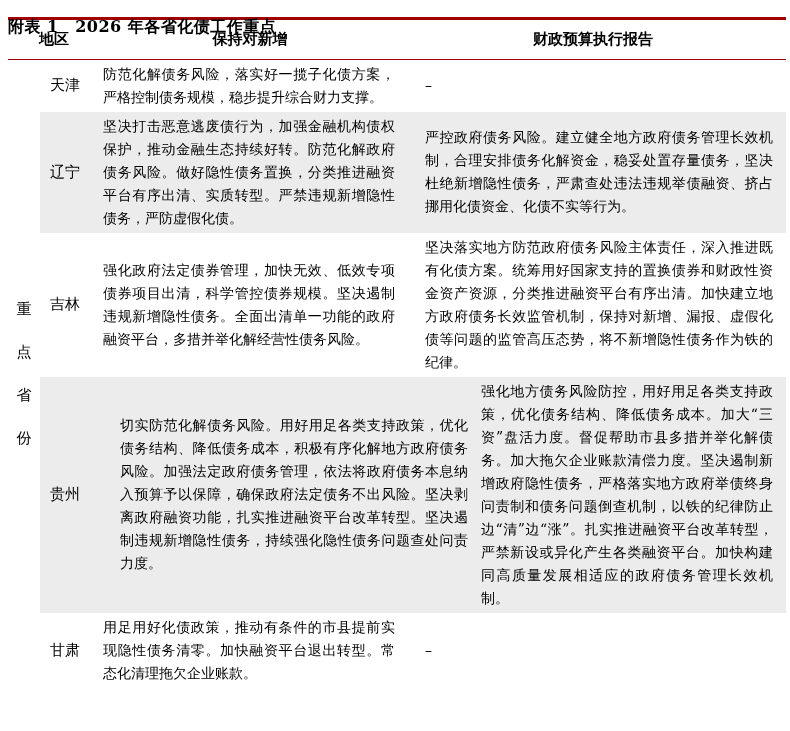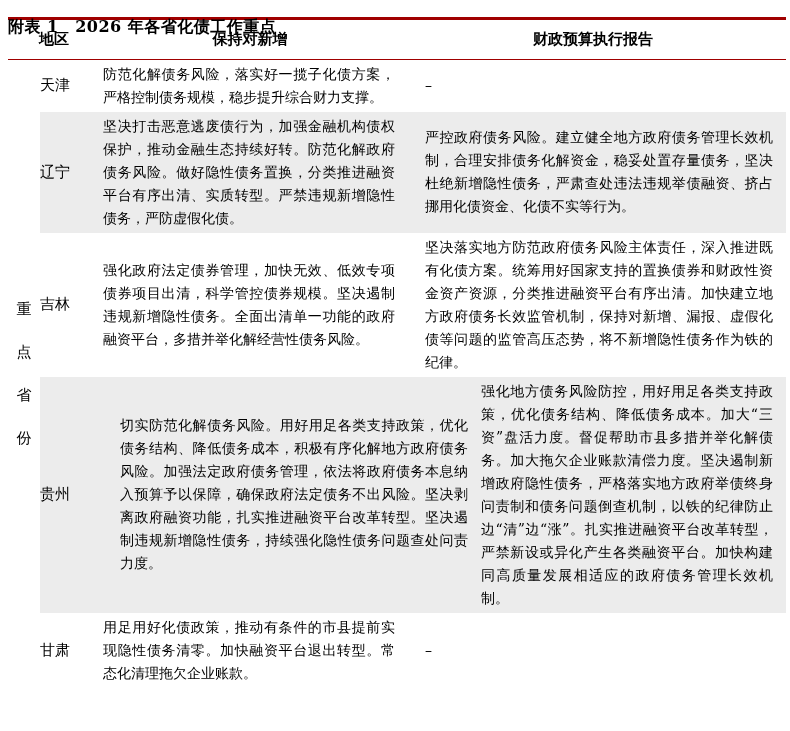--- a/index.html
+++ b/index.html
@@ -56,20 +56,21 @@
   }
   .rows { margin: 0 4px 0 40px; }
   .row {
     display: flex;
     align-items: center;
     padding: 3px 0;
   }
   .row.stripe { background: var(--stripe); }
   .cell.province {
     width: 50px;
+    text-align: center;
     font-size: 15px;
     flex: none;
   }
   .cell.gov {
     width: 292px;
     margin-left: 13px;
     flex: none;
   }
   .cell.fiscal {
     width: 348px;

